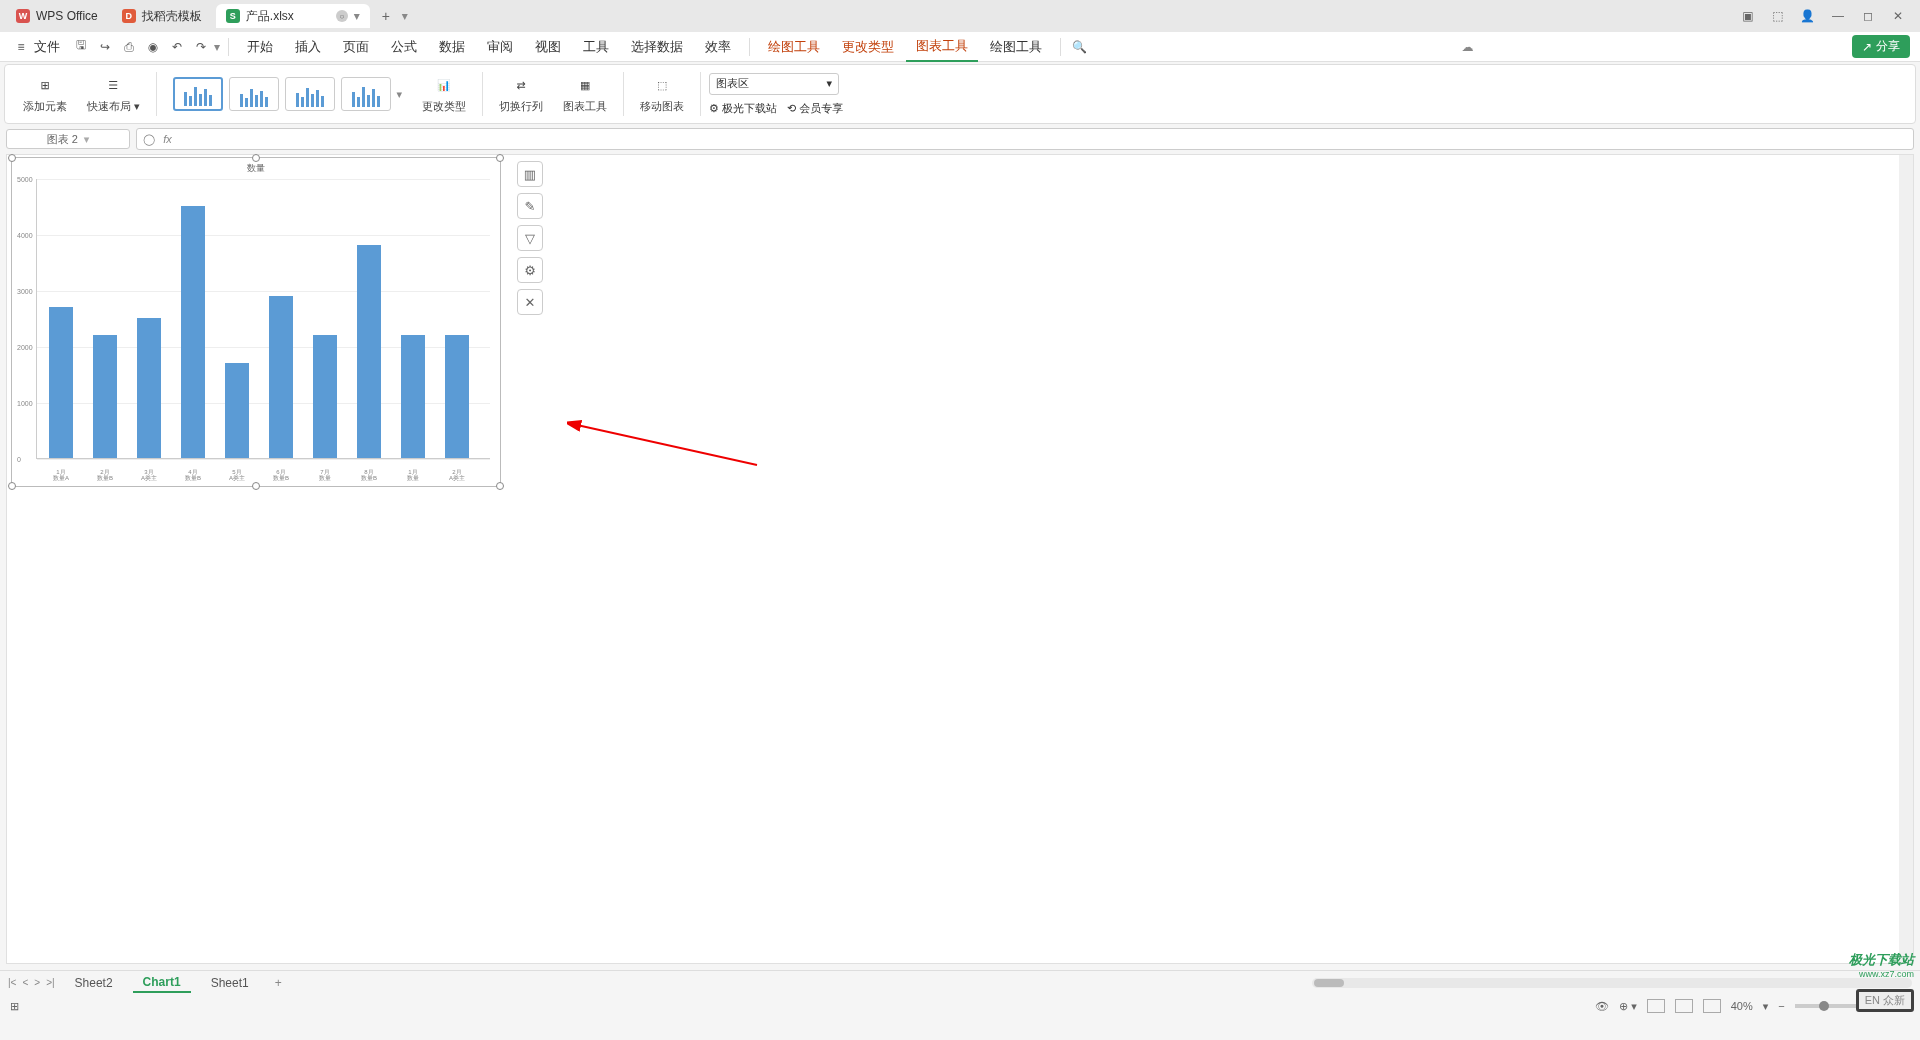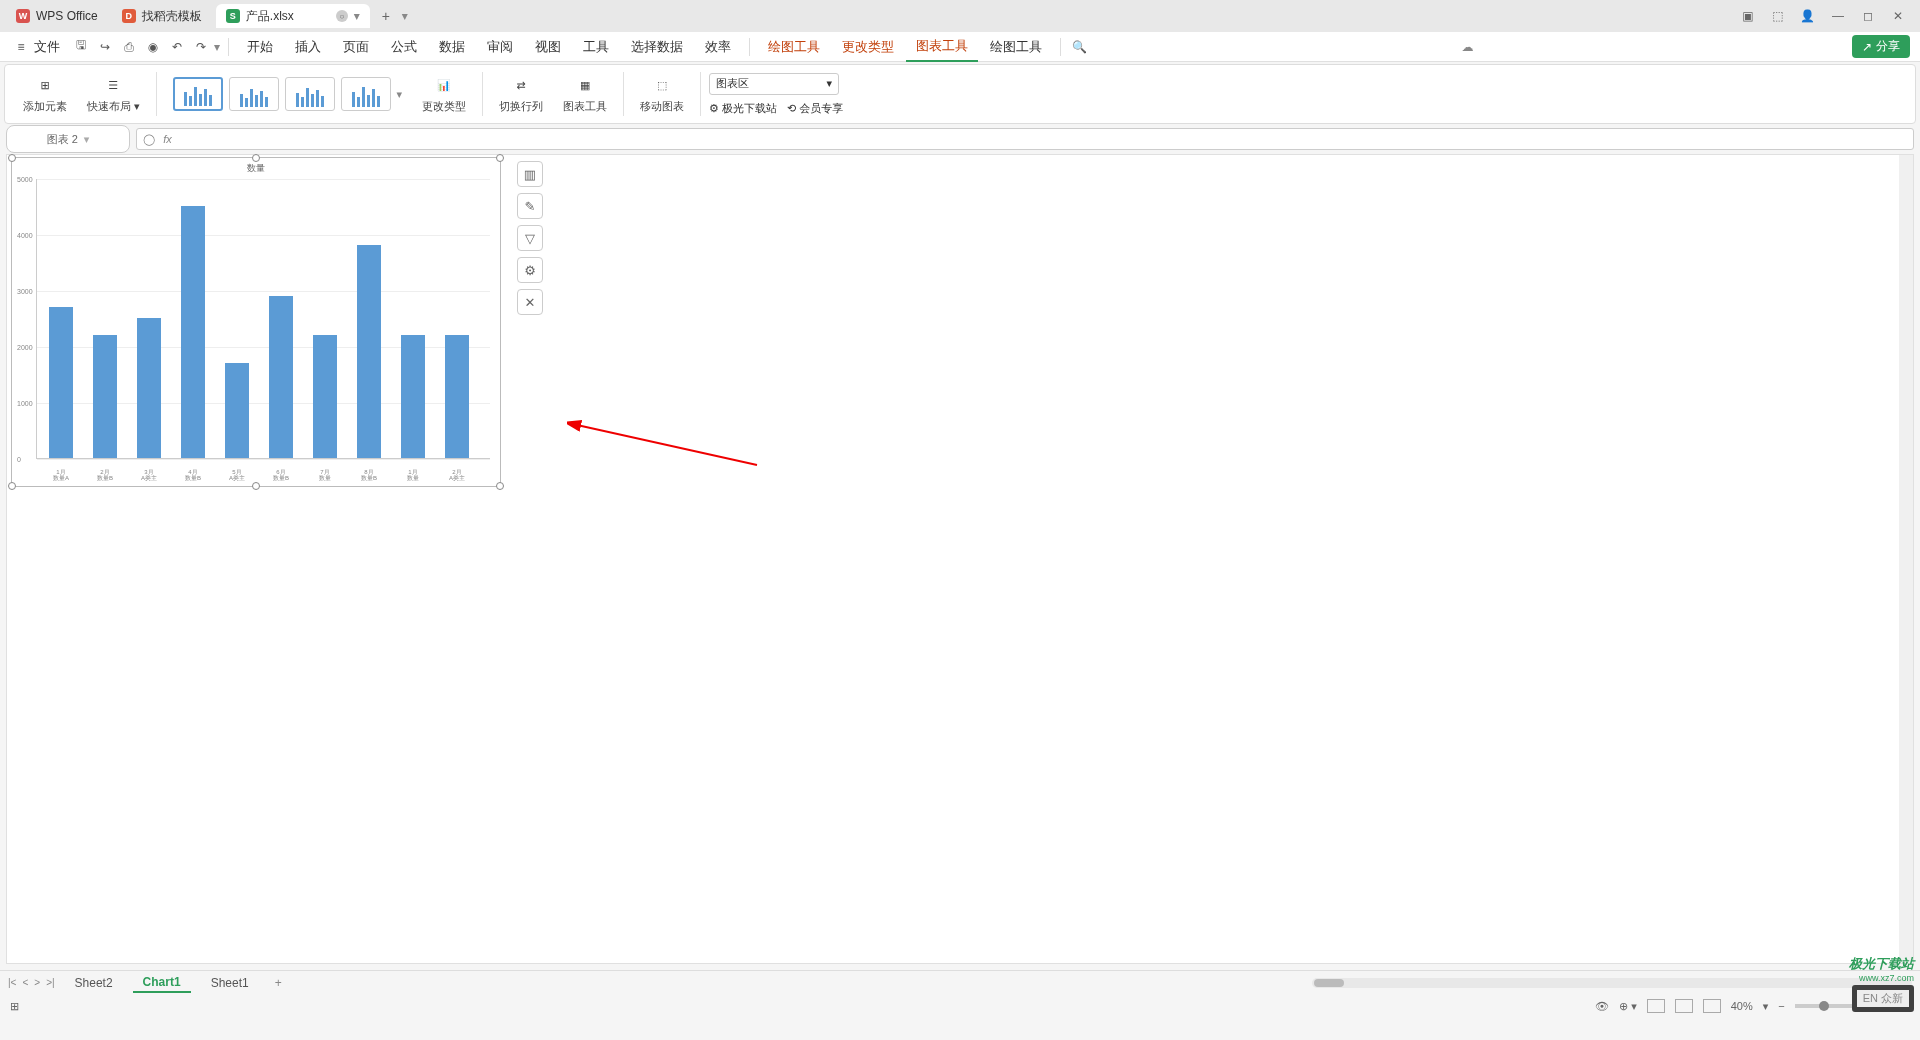--- a/index.html
+++ b/index.html
@@ -36,21 +36,21 @@
 .ribbon-icon { width: 22px; height: 22px; display: flex; align-items: center; justify-content: center; color: #444; }
 .style-preview { width: 50px; height: 34px; border: 1px solid #ccc; border-radius: 3px; display: flex; align-items: flex-end; justify-content: center; gap: 2px; padding: 3px; background:#fff;}
 .style-preview.sel { border: 2px solid #5b9bd5; }
 .style-preview .b { width: 3px; background: #5b9bd5; }
 .ribbon-select { width: 130px; height: 22px; border: 1px solid #ccc; border-radius: 3px; padding: 0 6px; display: flex; align-items: center; justify-content: space-between; font-size: 11px; background:#fff;}
 .ribbon-subrow { display:flex; gap:10px; margin-top:2px; font-size:11px;}
 .ribbon-subitem { display:flex;align-items:center;gap:3px;}
 
 
 .formula-row { height: 26px; display: flex; align-items: center; padding: 2px 6px; gap: 6px; }
-.name-box { width: 124px; height: 28px; border: 1px solid #ccc; border-radius: 8px; background: #fff; display: flex; align-items: center; justify-content: center; font-size: 11px; color: #666; }
+.name-box { width: 124px; height: 20px; border: 1px solid #ccc; border-radius: 3px; background: #fff; display: flex; align-items: center; justify-content: center; font-size: 11px; color: #666; }
 .formula-bar { flex: 1; height: 22px; border: 1px solid #ccc; border-radius: 3px; background: #fff; display: flex; align-items: center; padding: 0 6px; gap: 8px; color: #888; font-size: 11px; }
 
 
 .main { position: relative; height: 810px; background: #fff; margin: 2px 6px 0 6px; border: 1px solid #e0e0e0; }
 .chart-container { position: absolute; left: 4px; top: 2px; width: 490px; height: 330px; border: 1px solid #bbb; background: #fff; }
 .chart-title { text-align: center; font-size: 9px; color: #666; padding-top: 4px; }
 .chart-plot { position: relative; height: 280px; margin: 4px 10px 0 24px; border-left: 1px solid #ccc; border-bottom: 1px solid #ccc; }
 .grid-line { position: absolute; left: 0; right: 0; border-top: 1px solid #eee; }
 .y-tick { position: absolute; left: -20px; font-size: 7px; color: #888; transform: translateY(-50%); }
 .bar { position: absolute; bottom: 0; width: 24px; background: #5b9bd5; }
@@ -79,21 +79,21 @@
 
 
 .statusbar { height: 24px; background: #f5f5f5; display: flex; align-items: center; padding: 0 10px; gap: 10px; font-size: 11px; color: #666; }
 .statusbar .right { margin-left: auto; display: flex; align-items: center; gap: 10px; }
 .view-btn { width: 18px; height: 14px; border: 1px solid #aaa; }
 
 
 .watermark { position: absolute; right: 6px; bottom: 28px; display:flex;flex-direction:column;align-items:flex-end;font-size:11px; }
 .watermark .logo { color:#2e9e5b; font-weight:bold; font-size:13px; font-style:italic;}
 .watermark .sub { color:#2e9e5b; font-size:9px;}
-.watermark .pill { background:#eee; border:5px solid #404040; border-radius:3px; padding:1px 6px; color:#888; margin-top:2px;text-align:center;}
+.watermark .pill { background:#eee; border:3px solid #404040; border-radius:3px; padding:1px 6px; color:#888; margin-top:10px;text-align:center;}
 </style>
 </head>
 <body>
 
 <div class="titlebar">
   <div class="tab">
     <span class="tab-icon red">W</span>
     <span>WPS Office</span>
   </div>
   <div class="tab">

